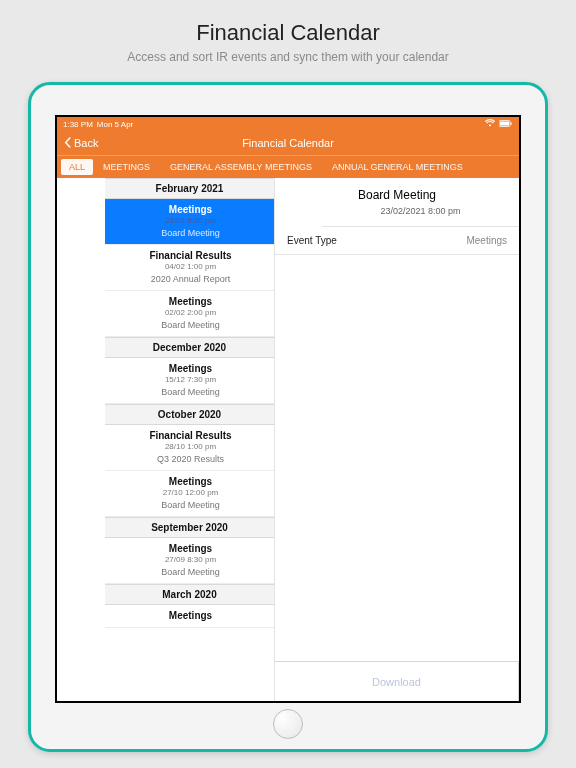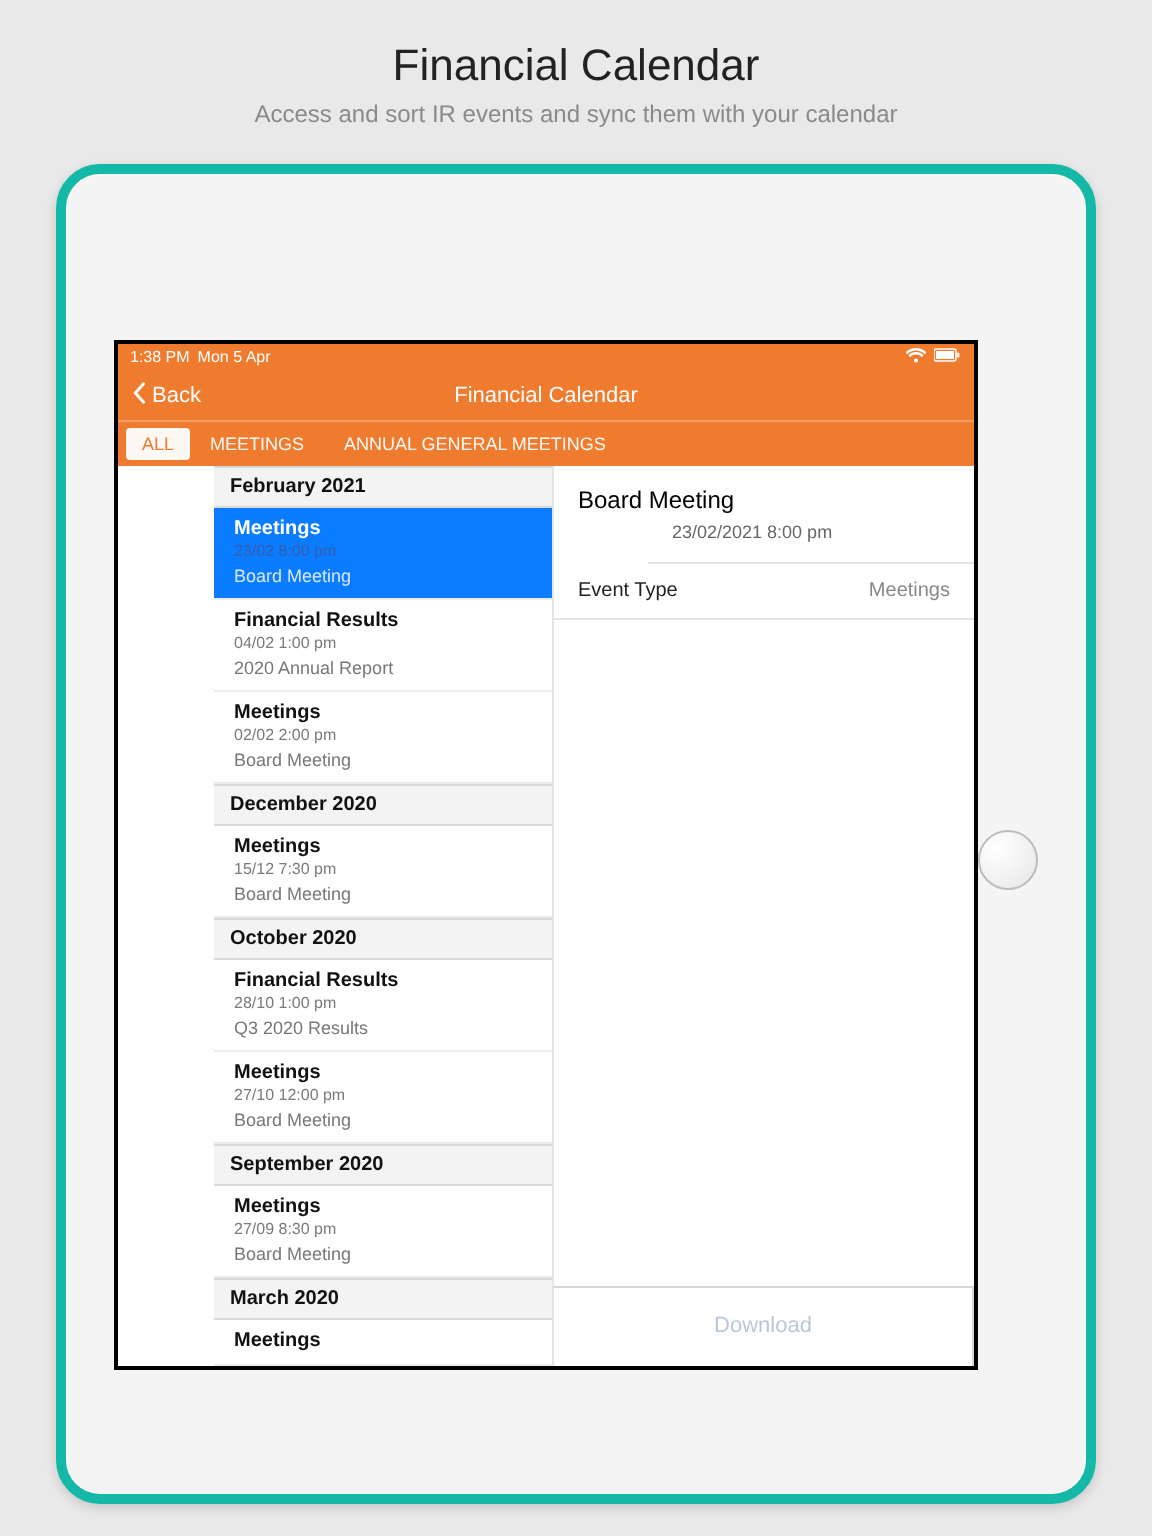--- a/index.html
+++ b/index.html
@@ -11,28 +11,29 @@
     flex-direction: column;
     align-items: center;
   }
   .promo-title { font-size: 22px; font-weight: 400; color: #222; margin-top: 20px; }
   .promo-sub   { font-size: 12px; color: #8a8a8a; margin-top: 4px; margin-bottom: 18px; }
 
   .ipad {
     width: 520px;
     height: 670px;
     background: #f4f4f4;
-    border: 5px solid #14b8a6;
+    border: 3px solid #14b8a6;
     border-radius: 22px;
     box-shadow: 0 2px 6px rgba(0,0,0,.15), inset 0 0 2px rgba(255,255,255,.8);
     display: flex;
-    flex-direction: row;
+    flex-direction: column;
     align-items: center;
     padding: 30px 24px 10px 24px;
     position: relative;
+    text-align: center;
   }
   .screen {
     width: 100%;
     flex: 1;
     background: #fff;
     border: 2px solid #000;
     overflow: hidden;
     display: flex;
     flex-direction: column;
   }
@@ -145,20 +146,21 @@
               </svg>
           </span>
           <span>Back</span>
         </div>
         <span>Financial Calendar</span>
       </div>
 
       <div class="tabs" id="tabs">
           <div class="tab active">ALL</div>
           <div class="tab">MEETINGS</div>
+          <div class="tab">GENERAL ASSEMBLY MEETINGS</div>
           <div class="tab">ANNUAL GENERAL MEETINGS</div>
         </div>
     </div>
 
     <div class="content">
       <div class="left-col" id="left-col">
           <div class="section-hdr">February 2021</div>
           <div class="event selected">
             <div class="title">Meetings</div>
             <div class="dt">23/02 8:00 pm</div>

